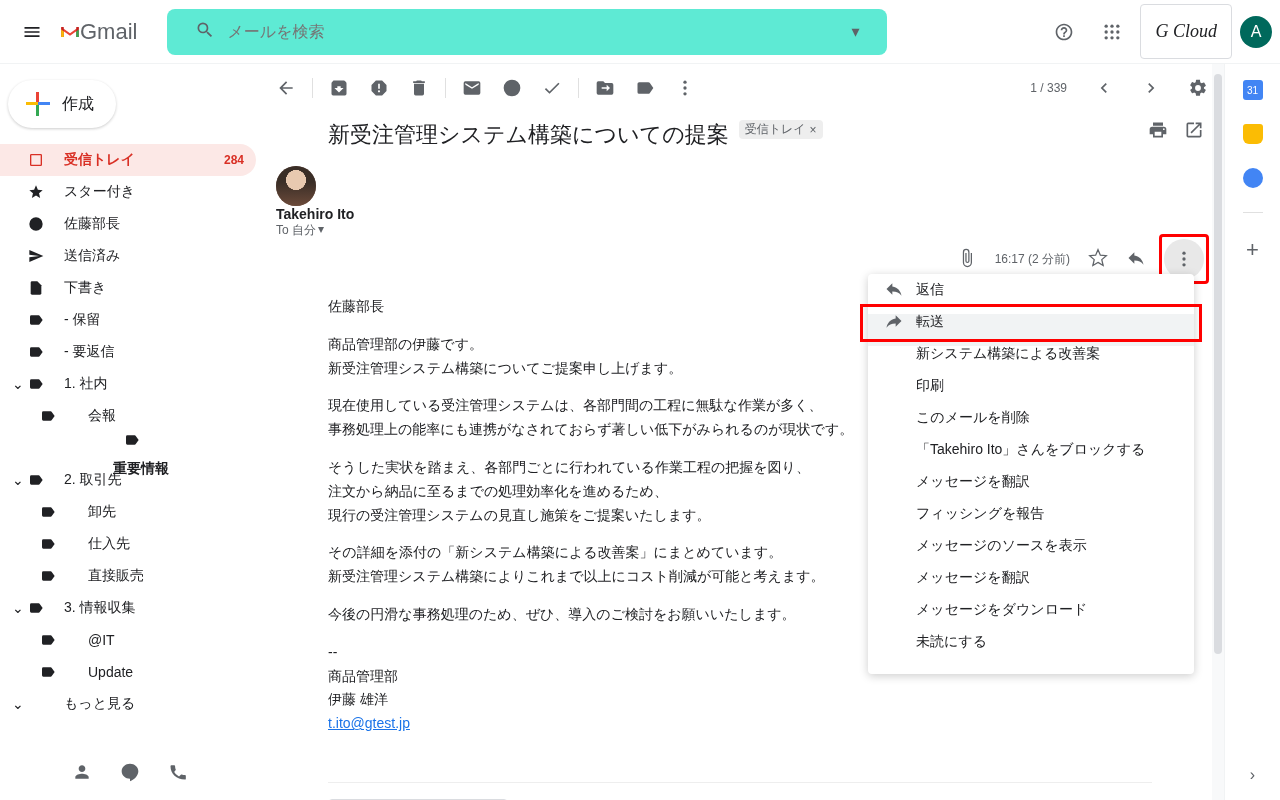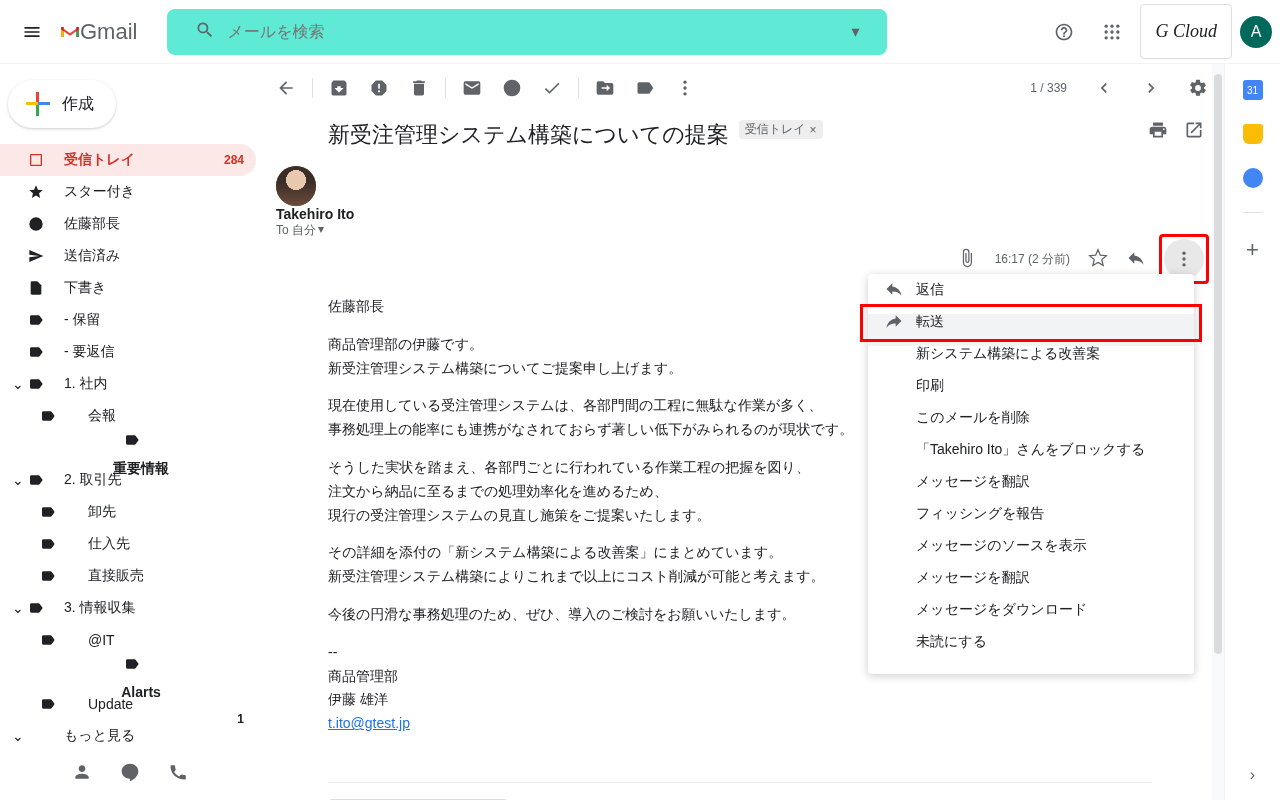--- a/index.html
+++ b/index.html
@@ -259,29 +259,20 @@
           <span>3. 情報収集</span>
         </div>
         <div class="nav-item nav-sub">
           <span class="ni-icon ico-sm">
             <svg viewBox="0 0 24 24" fill="#34a853">
               <path d="M17.63 5.84A2 2 0 0016 5H5a2 2 0 00-2 2v10a2 2 0 002 2h11a2 2 0 001.63-.84L22 12z"></path>
             </svg>
           </span>
           <span>@IT</span>
         </div>
-        <div class="nav-item nav-sub bold-item">
-          <span class="ni-icon ico-sm">
-            <svg viewBox="0 0 24 24" fill="#34a853">
-              <path d="M17.63 5.84A2 2 0 0016 5H5a2 2 0 00-2 2v10a2 2 0 002 2h11a2 2 0 001.63-.84L22 12z"></path>
-            </svg>
-          </span>
-          <span>Alarts</span>
-          <span class="count">1</span>
-        </div>
         <div class="nav-item nav-sub">
           <span class="ni-icon ico-sm">
             <svg viewBox="0 0 24 24" fill="#34a853">
               <path d="M17.63 5.84A2 2 0 0016 5H5a2 2 0 00-2 2v10a2 2 0 002 2h11a2 2 0 001.63-.84L22 12z"></path>
             </svg>
           </span>
           <span>Update</span>
         </div>
       </div>
     <div class="nav-item nav-exp">

